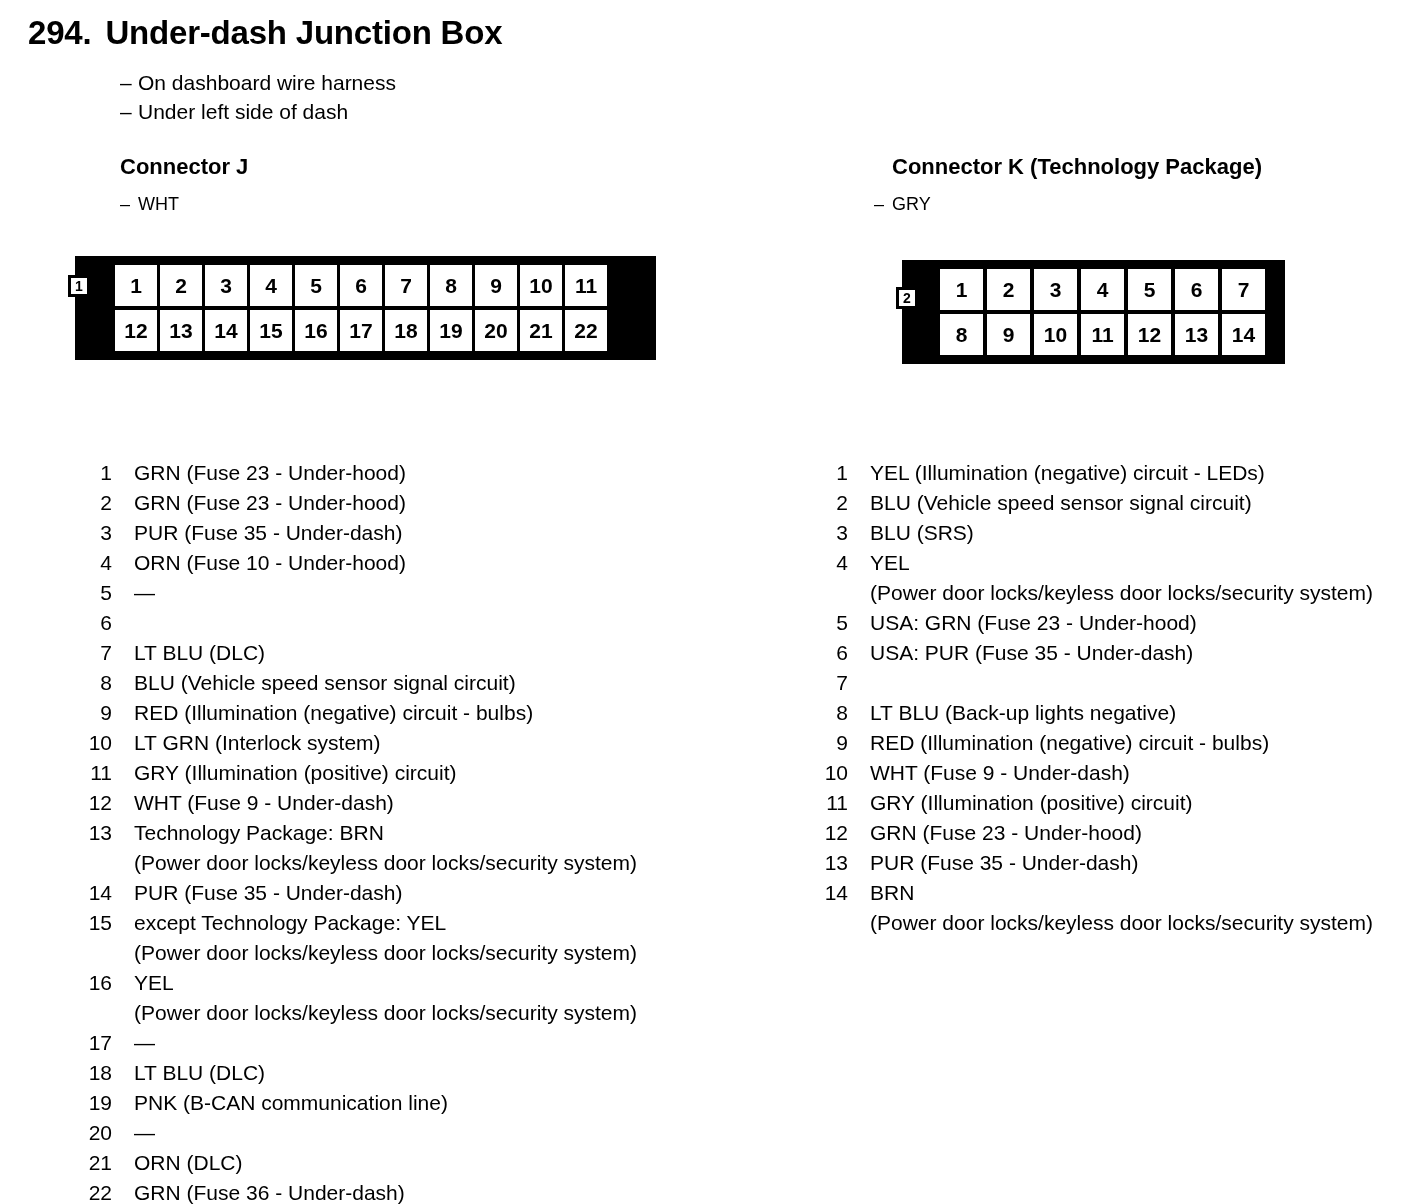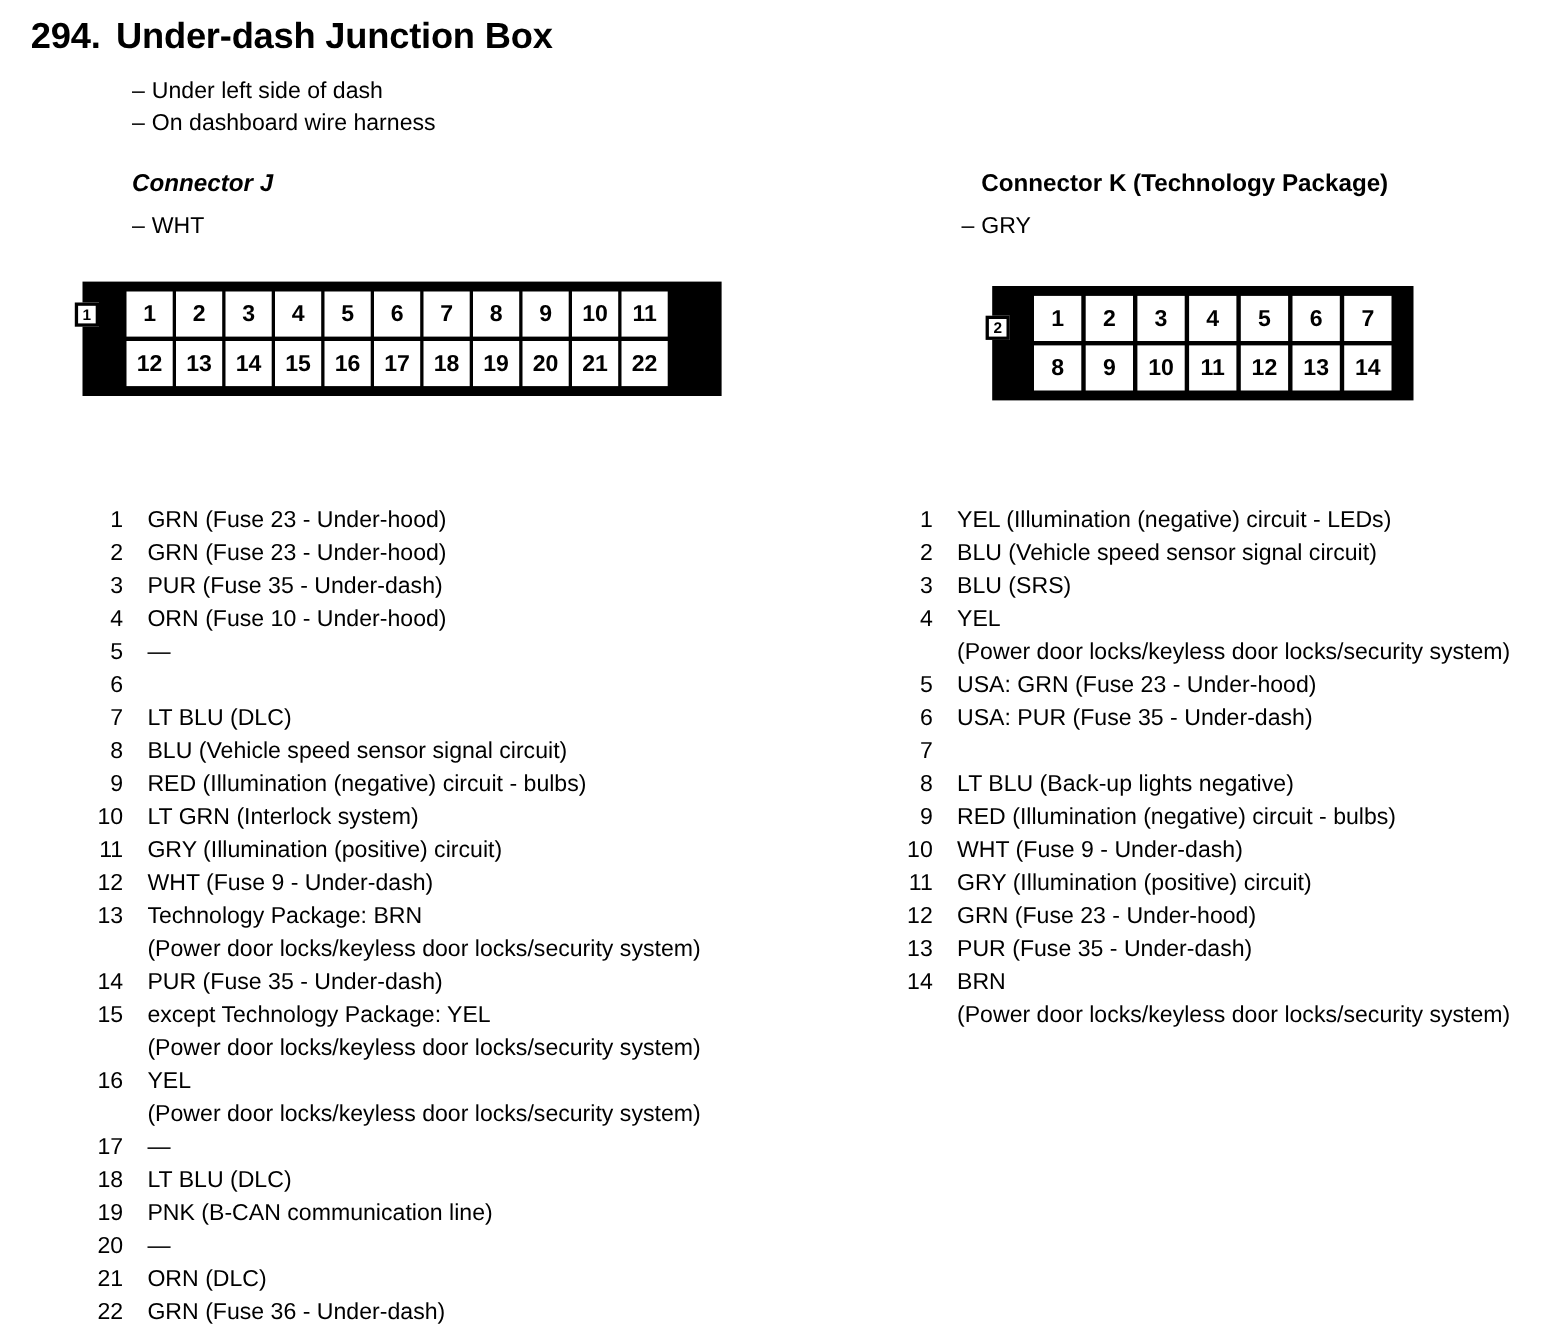--- a/index.html
+++ b/index.html
@@ -40,26 +40,26 @@
 
   
   .conn-head {
     position: absolute;
     font-size: 22px;
     font-weight: bold;
     white-space: nowrap;
   }
   .conn-sub {
     position: absolute;
-    font-size: 21px;
+    font-size: 18px;
     white-space: nowrap;
   }
   .conn-sub .dash { display: inline-block; width: 18px; }
 
-  #head-j  { left: 120px; top: 154px; font-style: italic; }
+  #head-j  { left: 120px; top: 154px; }
   #sub-j   { left: 120px; top: 194px; }
   #head-k  { left: 892px; top: 154px; }
   #sub-k   { left: 874px; top: 194px; }
 
   
   .connector {
     position: absolute;
     background: #000000;
     box-sizing: border-box;
     display: flex;
@@ -159,22 +159,22 @@
   .pin-main { white-space: nowrap; display: block; }
 </style>
 </head>
 <body>
 
 <div class="page-title">
   <span class="title-num">294.</span><span>Under-dash Junction Box</span>
 </div>
 
 <div class="location-list">
+  <div class="location-item"><span class="dash">–</span><span>On dashboard wire harness</span></div>
   <div class="location-item"><span class="dash">–</span><span>Under left side of dash</span></div>
-  <div class="location-item"><span class="dash">–</span><span>On dashboard wire harness</span></div>
 </div>
 
 <div class="conn-head" id="head-j">Connector J</div>
 <div class="conn-sub" id="sub-j"><span class="dash">–</span><span>WHT</span></div>
 
 <div class="conn-head" id="head-k">Connector K (Technology Package)</div>
 <div class="conn-sub" id="sub-k"><span class="dash">–</span><span>GRY</span></div>
 
 <div class="connector" id="connector-j">
     <div class="conn-row">

